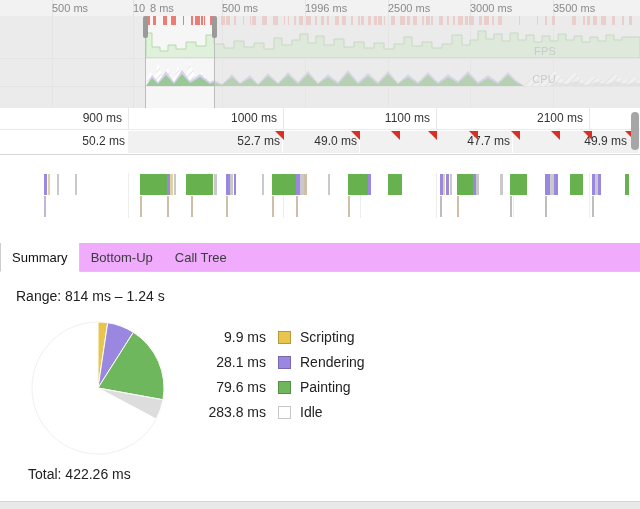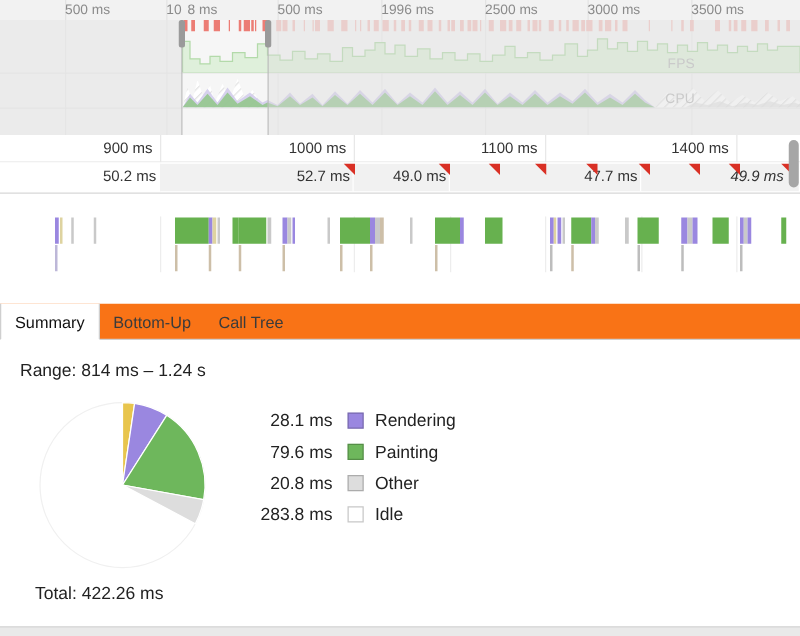--- a/index.html
+++ b/index.html
@@ -114,21 +114,21 @@
 
   
   .v-scroll {
     position: absolute; right: 1px; top: 112px; width: 8px; height: 38px;
     background: #a6a6a6; border-radius: 4px;
   }
 
   
   .tabbar {
     position: absolute; left: 0; top: 243px; width: 640px; height: 29px;
-    background: #f97316; border-bottom: 1px solid #cfcfcf;
+    background: #f0abfc; border-bottom: 1px solid #cfcfcf;
   }
   .tab {
     position: relative; float: left; height: 29px; line-height: 29px;
     padding: 0 11px; font-size: 13px; color: #3b3b3b; cursor: default;
   }
   .tab.active {
     background: #ffffff; color: #111;
     border-left: 1px solid #cfcfcf; border-right: 1px solid #cfcfcf;
     border-bottom: 1px solid #ffffff; margin-bottom: -1px;
   }
@@ -289,34 +289,34 @@
   </div>
 
   <div class="tl-ruler" id="tlRuler">
       <div class="tl-divider" style="left: 128px;"></div>
       <div class="tl-tick" style="left: 122px;">900 ms</div>
       <div class="tl-divider" style="left: 283px;"></div>
       <div class="tl-tick" style="left: 277px;">1000 ms</div>
       <div class="tl-divider" style="left: 436px;"></div>
       <div class="tl-tick" style="left: 430px;">1100 ms</div>
       <div class="tl-divider" style="left: 589px;"></div>
-      <div class="tl-tick" style="left: 583px;">1400 ms</div>
+      <div class="tl-tick" style="left: 583px;">2100 ms</div>
     </div>
 
   <div class="frames-row" id="framesRow">
       <div class="frame-cell" style="left: 128px; width: 0px;"></div>
       <div class="frame-cell" style="left: 128px; width: 155px;"></div>
       <div class="frame-cell" style="left: 283px; width: 77px;"></div>
       <div class="frame-cell" style="left: 360px; width: 153px;"></div>
       <div class="frame-cell" style="left: 513px; width: 127px;"></div>
       <div class="frame-time" style="left: 125px;">50.2 ms</div>
       <div class="frame-time" style="left: 280px;">52.7 ms</div>
       <div class="frame-time" style="left: 357px;">49.0 ms</div>
       <div class="frame-time" style="left: 510px;">47.7 ms</div>
-      <div class="frame-time" style="left: 627px; font-style: italic;">49.9 ms</div>
+      <div class="frame-time" style="left: 627px;">49.9 ms</div>
       <div class="frame-warn" style="left: 275px;"></div>
       <div class="frame-warn" style="left: 351px;"></div>
       <div class="frame-warn" style="left: 391px;"></div>
       <div class="frame-warn" style="left: 428px;"></div>
       <div class="frame-warn" style="left: 469px;"></div>
       <div class="frame-warn" style="left: 511px;"></div>
       <div class="frame-warn" style="left: 551px;"></div>
       <div class="frame-warn" style="left: 583px;"></div>
       <div class="frame-warn" style="left: 625px;"></div>
     </div>
@@ -405,23 +405,23 @@
       <svg width="140" height="140" viewBox="0 0 140 140" id="pieSvg">
           <circle cx="70" cy="70" r="66" fill="#ffffff" stroke="#f0f0f0" stroke-width="1"></circle>
           <path d="M70,70 L70,4 A66,66 0 0,1 79.68876558016017,4.715026066232497 Z" fill="#e8c54d" stroke="#ffffff" stroke-width="1"></path>
           <path d="M70,70 L79.68876558016017,4.715026066232497 A66,66 0 0,1 105.36622707228496,14.27540953338842 Z" fill="#9a87e0" stroke="#ffffff" stroke-width="1"></path>
           <path d="M70,70 L105.36622707228496,14.27540953338842 A66,66 0 0,1 134.94160655554037,81.7723293355815 Z" fill="#6eb75c" stroke="#ffffff" stroke-width="1"></path>
           <path d="M70,70 L134.94160655554037,81.7723293355815 A66,66 0 0,1 128.2689042418521,100.99572226056152 Z" fill="#dddddd" stroke="#ffffff" stroke-width="1"></path>
         </svg>
     </div>
 
     <div class="legend" id="legend">
+        <div class="legend-row"><span class="legend-val">9.9 ms</span><span class="legend-sw" style="background: rgb(232, 197, 77);"></span><span class="legend-name">Scripting</span></div>
         <div class="legend-row"><span class="legend-val">28.1 ms</span><span class="legend-sw" style="background: rgb(154, 135, 224);"></span><span class="legend-name">Rendering</span></div>
         <div class="legend-row"><span class="legend-val">79.6 ms</span><span class="legend-sw" style="background: rgb(110, 183, 92);"></span><span class="legend-name">Painting</span></div>
-        <div class="legend-row"><span class="legend-val">20.8 ms</span><span class="legend-sw" style="background: rgb(221, 221, 221);"></span><span class="legend-name">Other</span></div>
         <div class="legend-row"><span class="legend-val">283.8 ms</span><span class="legend-sw" style="background: rgb(255, 255, 255);"></span><span class="legend-name">Idle</span></div>
       </div>
 
     <div class="sum-total">Total: 422.26 ms</div>
   </div>
 
   <div class="bottom-strip"></div>
 </div>
 
 </body></html>

